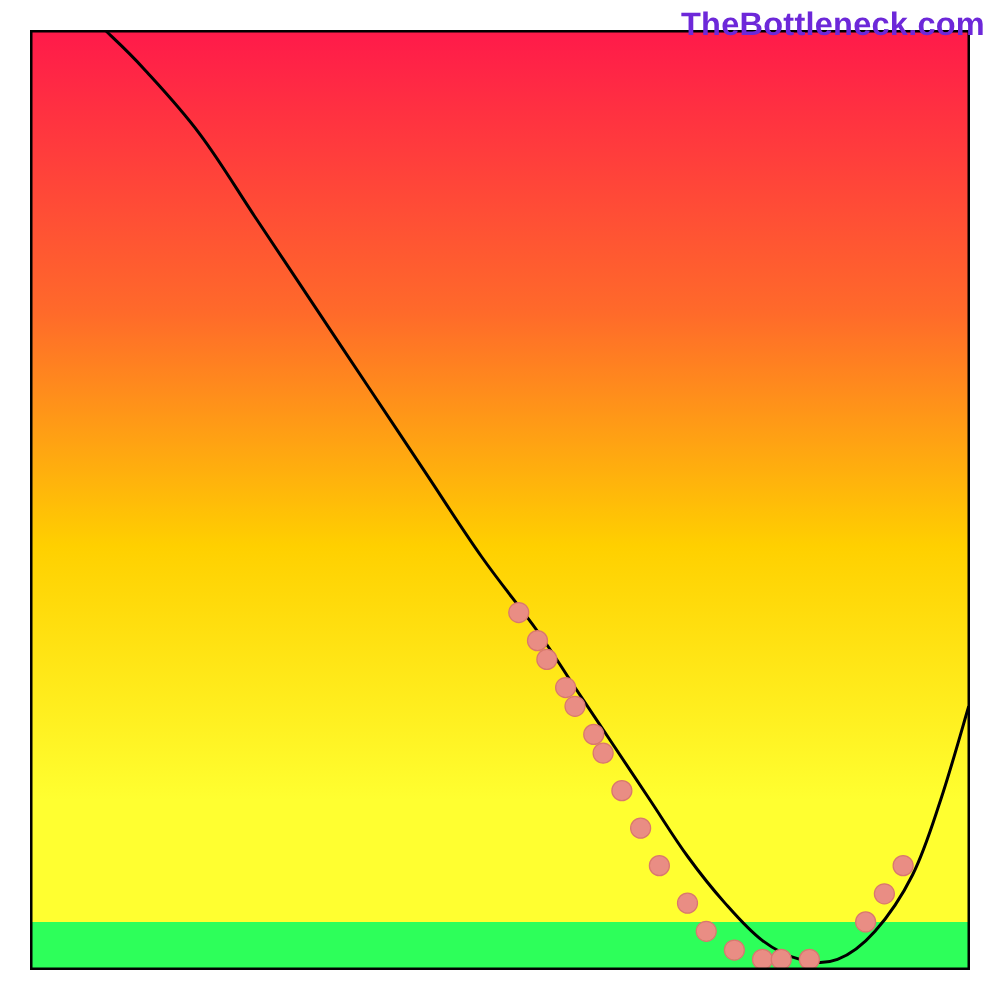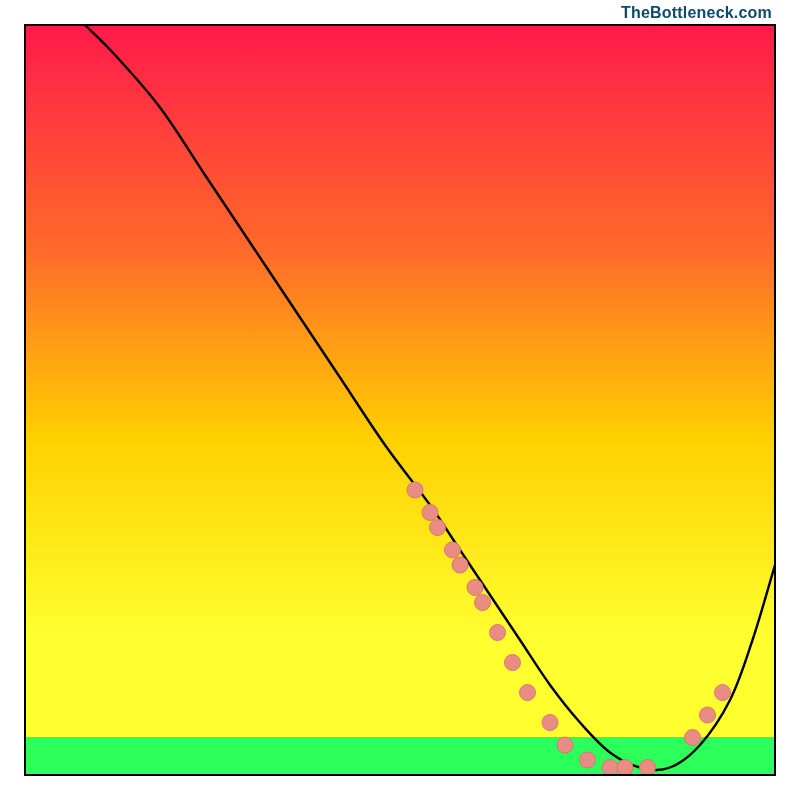--- a/index.html
+++ b/index.html
@@ -5,25 +5,25 @@
   * { margin: 0; padding: 0; box-sizing: border-box; }
   html, body { width: 800px; height: 800px; overflow: hidden; background: #fff; }
   .chart-container {
     position: relative;
     width: 800px;
     height: 800px;
   }
   .watermark {
     position: absolute;
     top: 4px;
-    right: 28px;
+    right: 12px;
     font-family: Arial, Helvetica, sans-serif;
-    font-size: 16px;
+    font-size: 26px;
     font-weight: bold;
-    color: #0c4a6e;
+    color: #6d28d9;
     letter-spacing: 0.2px;
     z-index: 10;
   }
   svg.plot {
     position: absolute;
     left: 0; top: 0;
     width: 800px; height: 800px;
     display: block;
   }
 </style>

